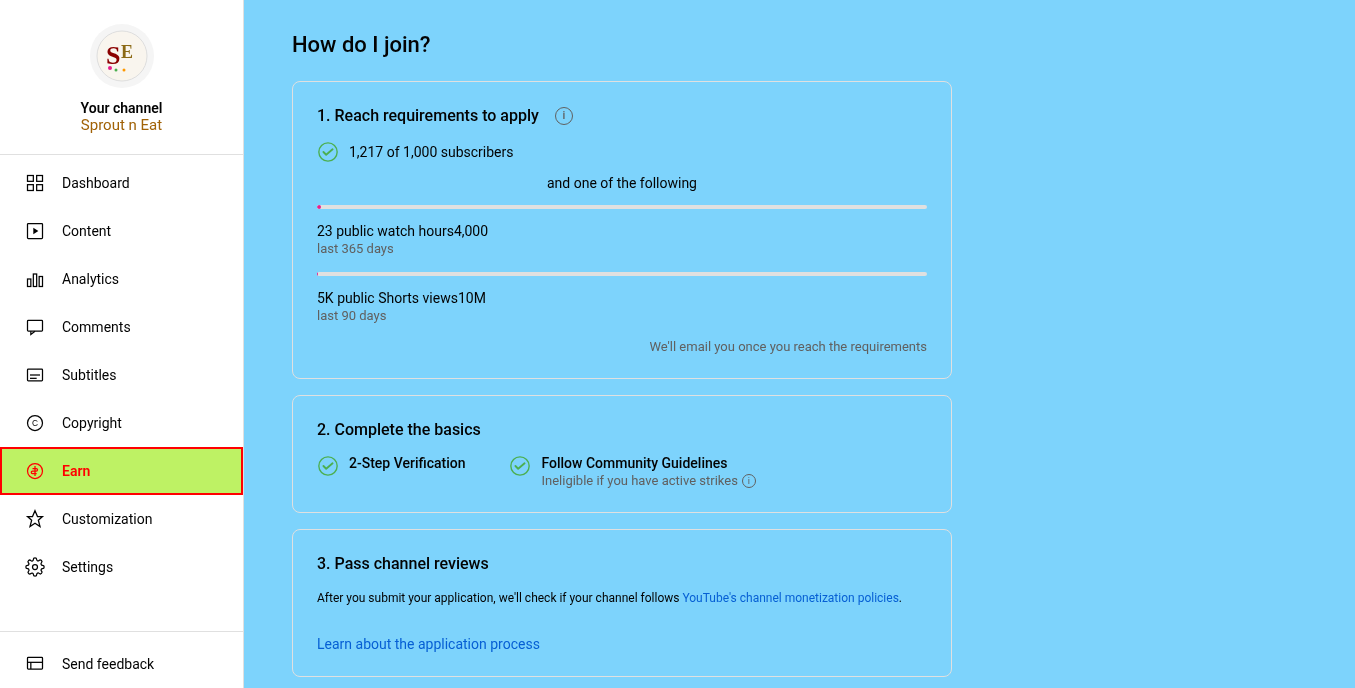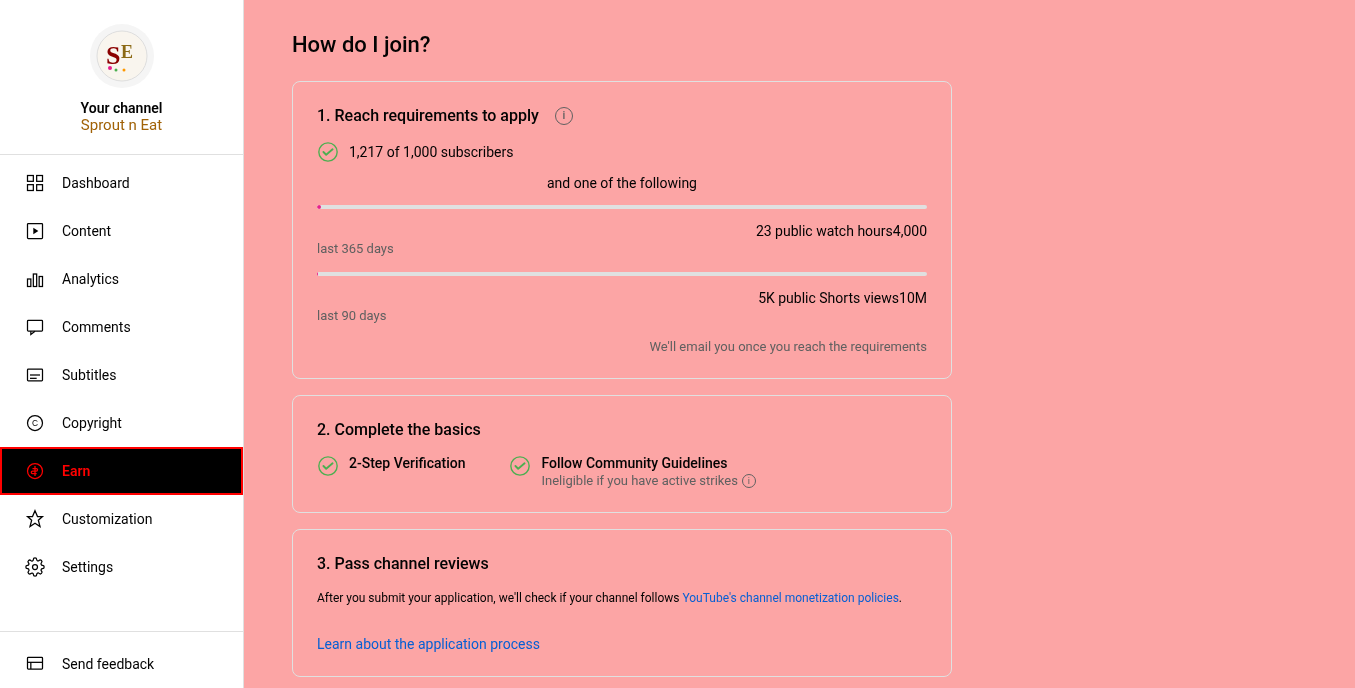--- a/index.html
+++ b/index.html
@@ -95,21 +95,21 @@
     .sidebar-bottom {
       padding: 8px 0 0 0;
       border-top: 1px solid #e0e0e0;
     }
 
     
     .main-content {
       flex: 1;
       overflow-y: auto;
       padding: 32px 48px;
-      background: #fca5a5;
+      background: #7dd3fc;
     }
     .page-title {
       font-size: 22px;
       font-weight: 500;
       color: #030303;
       margin-bottom: 24px;
     }
     .card {
       border: 1px solid #e0e0e0;
       border-radius: 8px;
@@ -158,21 +158,21 @@
       text-align: center;
       font-size: 14px;
       color: #030303;
       margin: 8px 0 14px 0;
     }
     .progress-section {
       margin-bottom: 16px;
     }
     .progress-row {
       display: flex;
-      justify-content: flex-end;
+      justify-content: flex-start;
       font-size: 14px;
       color: #030303;
       margin-bottom: 2px;
     }
     .progress-sub {
       font-size: 13px;
       color: #606060;
       margin-bottom: 6px;
     }
     .progress-bar-bg {
@@ -332,21 +332,21 @@
     <div class="nav-item">
       <span class="nav-icon">
         <svg viewBox="0 0 24 24" fill="none" stroke="currentColor" stroke-width="1.5">
             <circle cx="12" cy="12" r="9"></circle>
             <text x="8.5" y="16" font-size="10" fill="currentColor" stroke="none" font-family="Arial">C</text>
           </svg>
       </span>
       <span>Copyright</span>
     </div>
 
-    <div class="nav-item active active-highlight" style="background:#000000;">
+    <div class="nav-item active active-highlight" style="background:#bef264;">
       <span class="nav-icon" style="color:#ff0000;">
         <svg viewBox="0 0 24 24" fill="none" stroke="currentColor" stroke-width="1.5">
             <circle cx="12" cy="12" r="9"></circle>
             <line x1="12" y1="6" x2="12" y2="18"></line>
             <path d="M9 9h4.5a1.5 1.5 0 0 1 0 3H9a1.5 1.5 0 0 0 0 3H14"></path>
           </svg>
       </span>
       <span style="color:#ff0000; font-weight:600;">Earn</span>
     </div>
 

